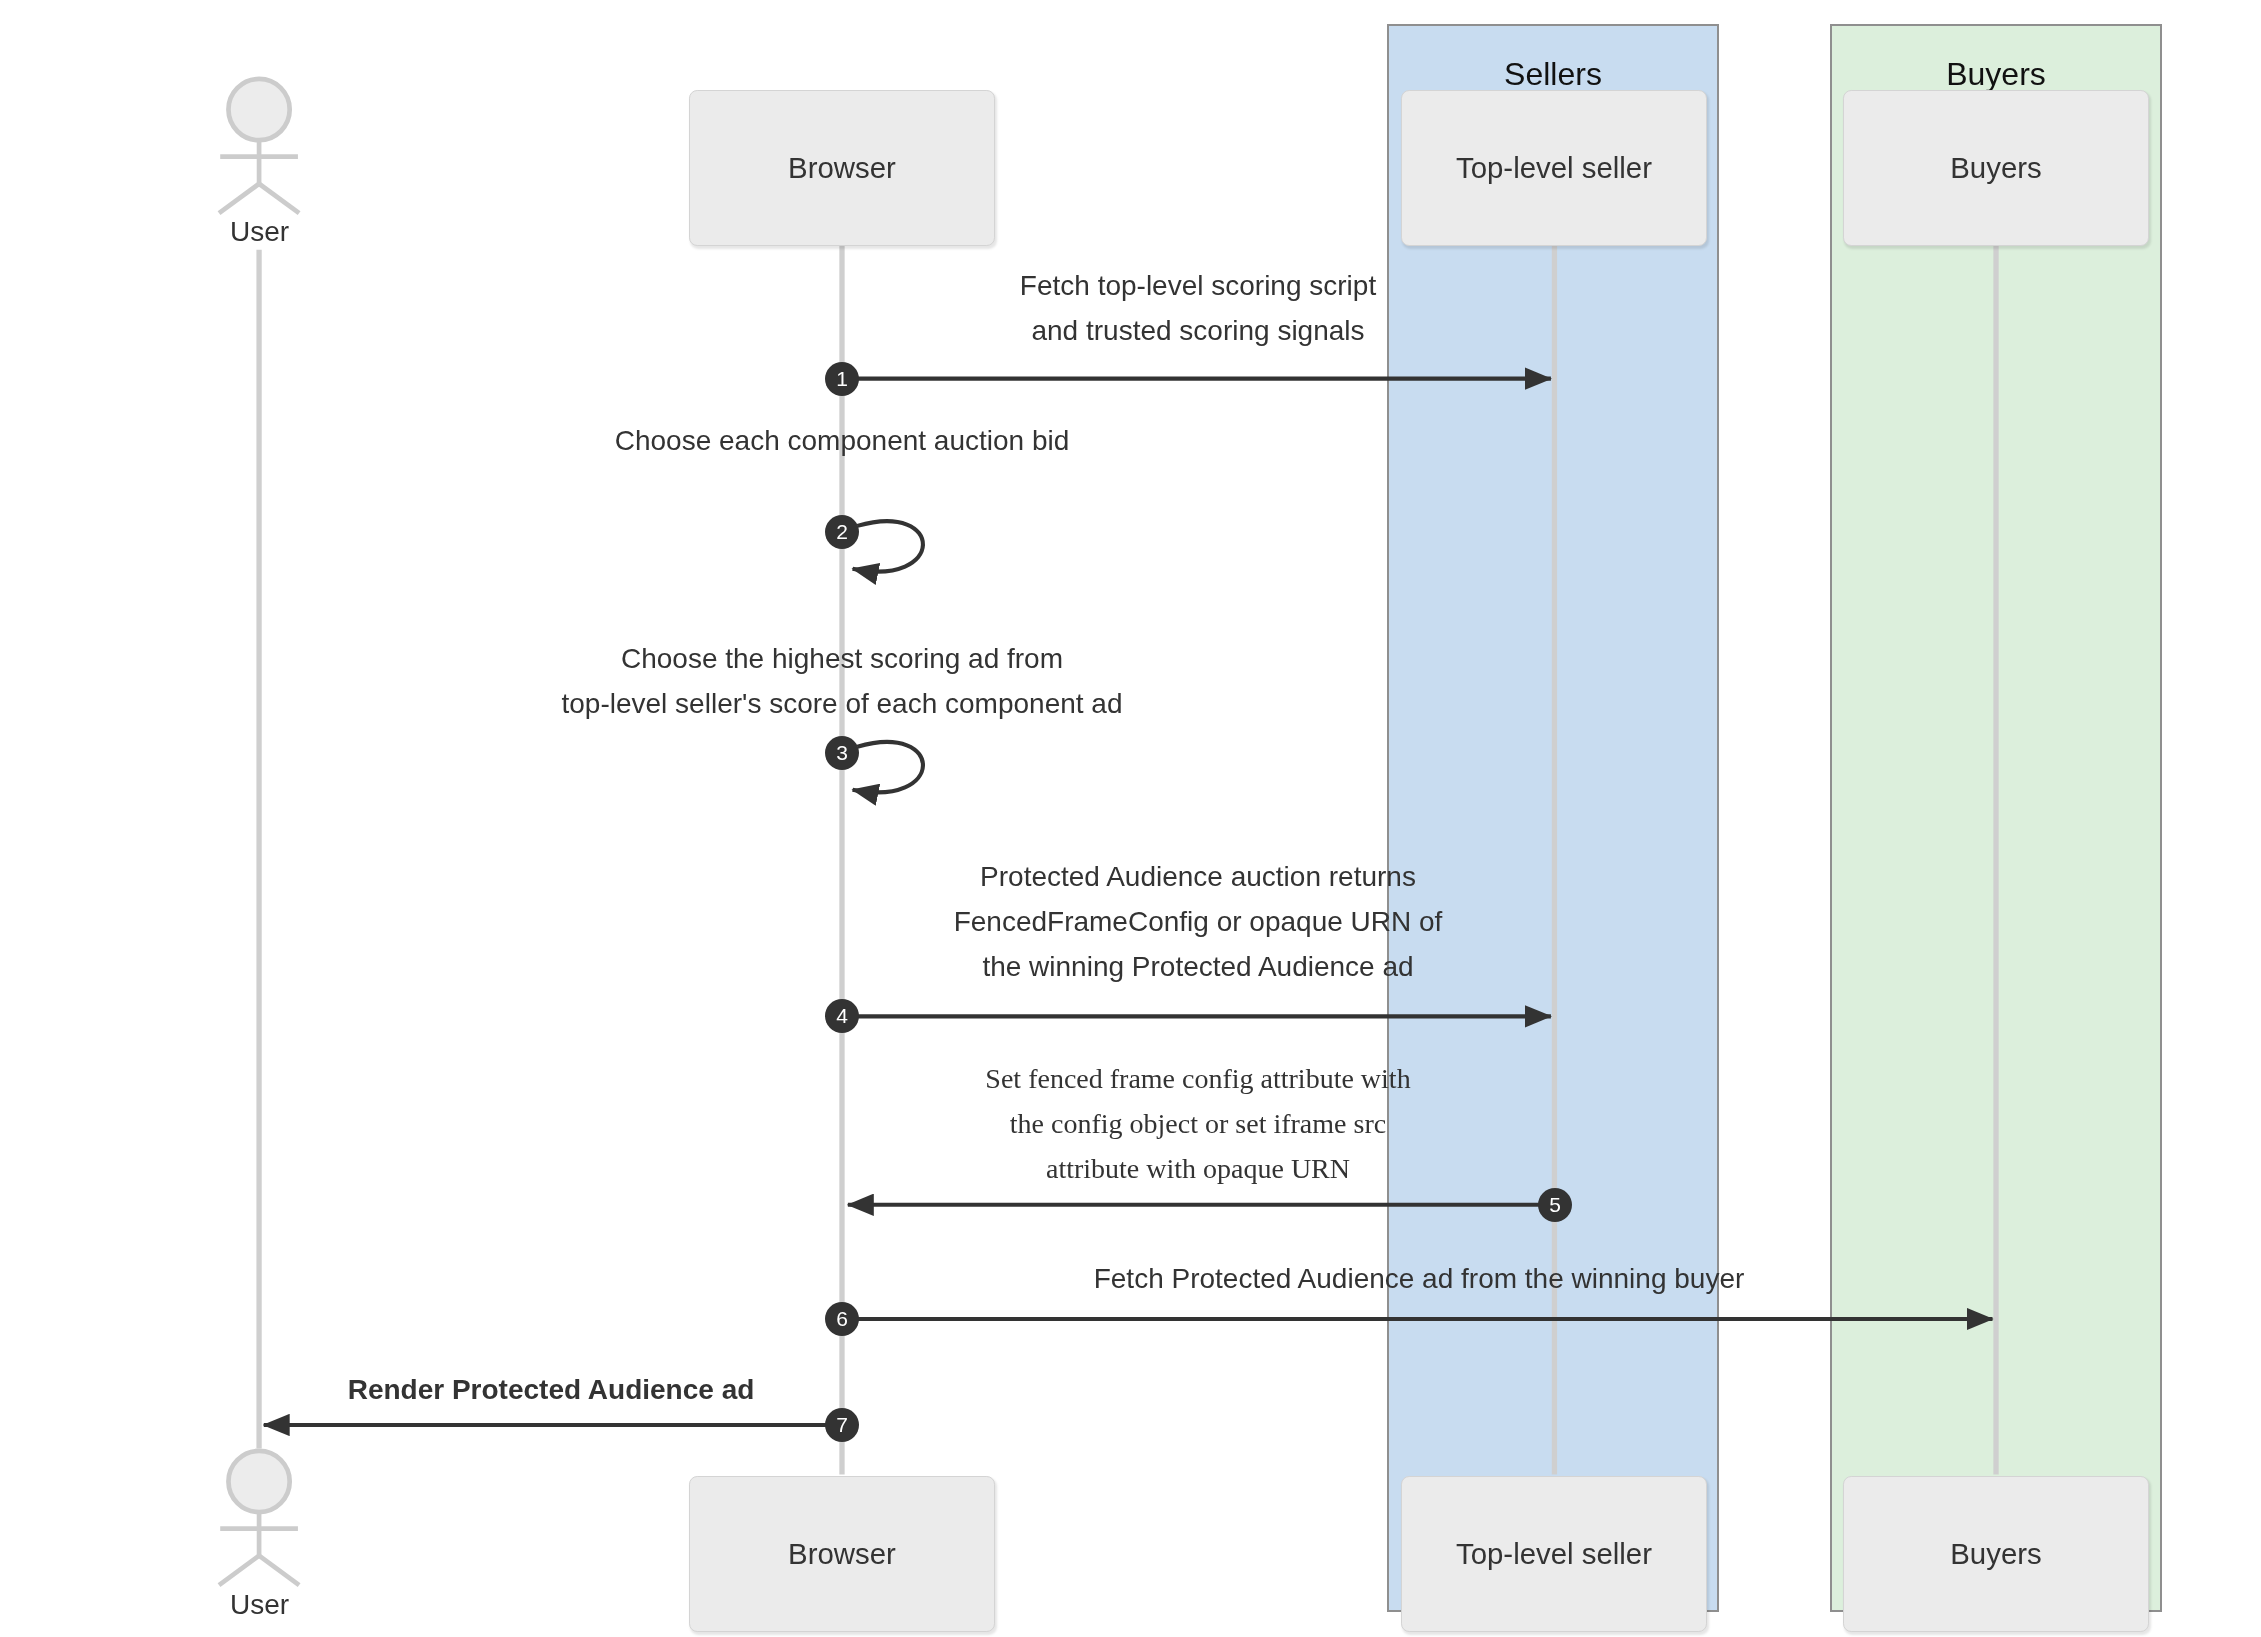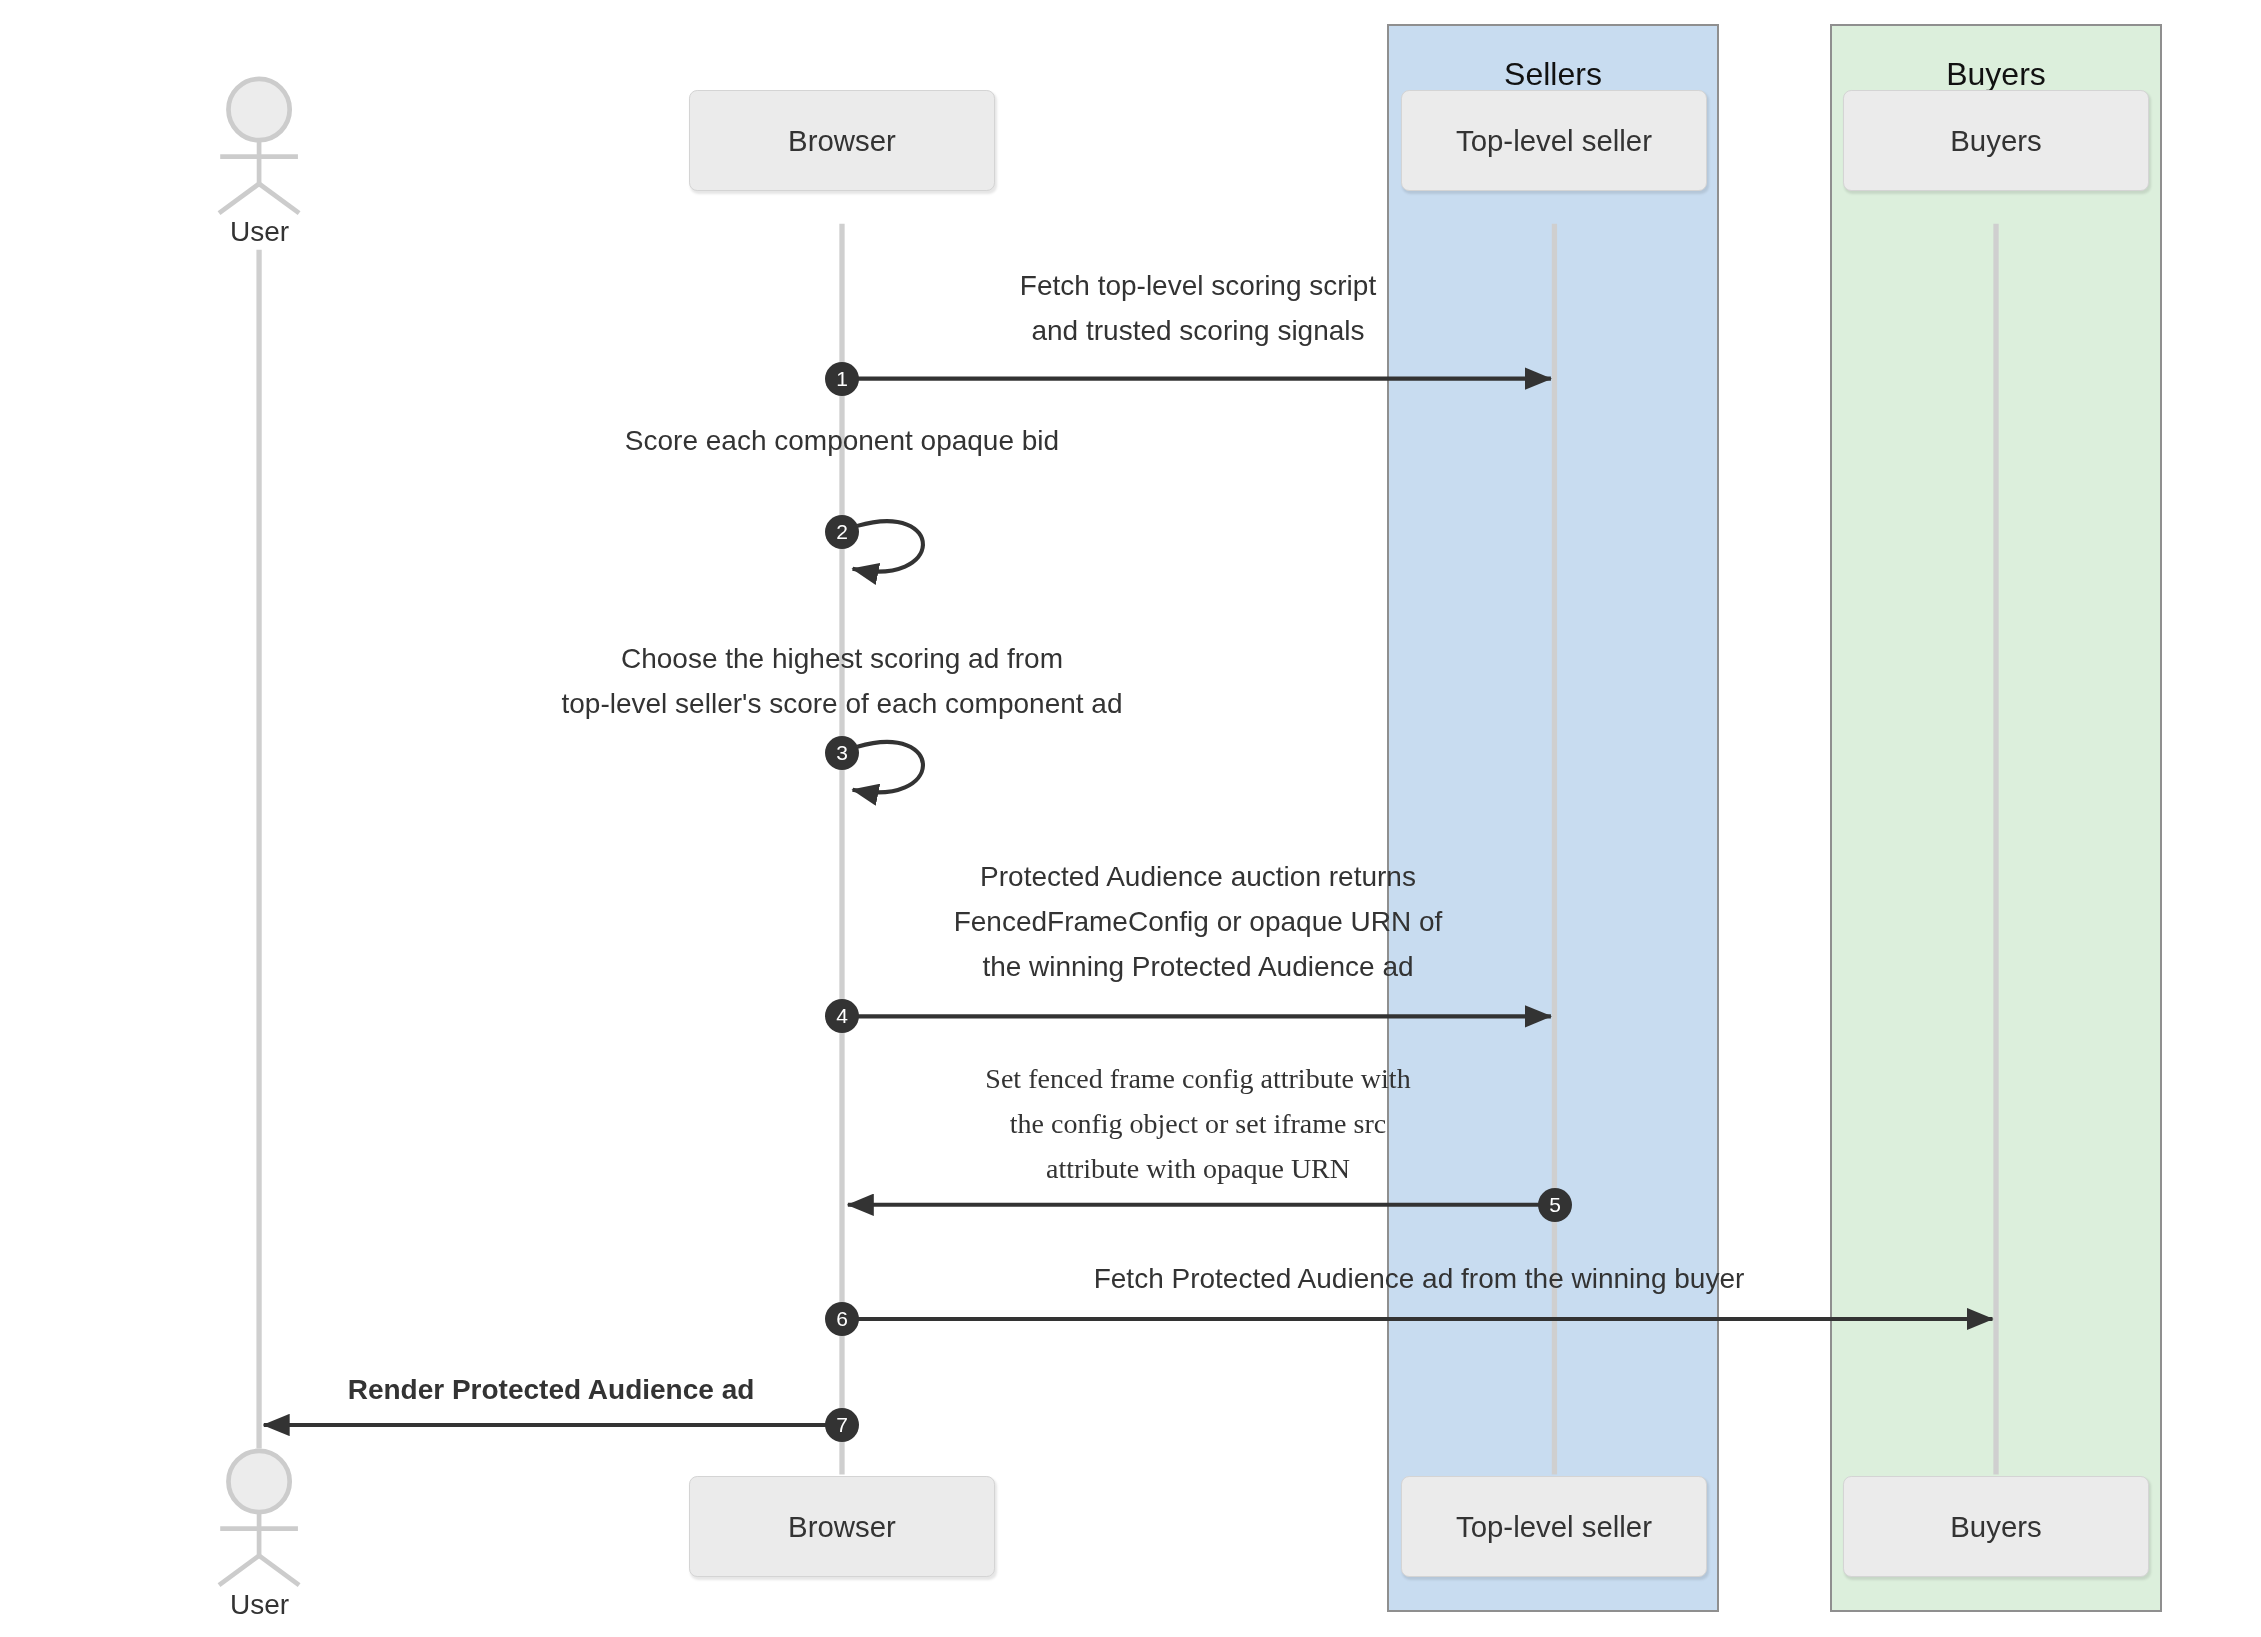--- a/index.html
+++ b/index.html
@@ -32,21 +32,21 @@
     white-space: nowrap;
   }
 
   
   svg.overlay { position: absolute; left: 0; top: 0; }
 
   
   .pbox {
     position: absolute;
     width: 306px;
-    height: 101px;
+    height: 156px;
     background: #ebebeb;
     border: 1.8px solid #d4d4d4;
     border-radius: 8.2px;
     box-sizing: border-box;
     display: flex;
     align-items: center;
     justify-content: center;
     font-size: 29.4px;
     color: #333333;
     box-shadow: 1.2px 2.4px 2.4px rgba(0,0,0,0.10);
@@ -168,21 +168,21 @@
     </div>
 
   <div class="actor-label" style="left:171px; top:216px;">User</div>
   <div class="actor-label" style="left:171px; top:1589px;">User</div>
 
   <div class="msg" style="left:1198px; top:263px;">
     <span>Fetch top-level scoring script</span>
     <span>and trusted scoring signals</span>
   </div>
   <div class="msg" style="left:842px; top:418px;">
-    <span>Score each component opaque bid</span>
+    <span>Choose each component auction bid</span>
   </div>
   <div class="msg" style="left:842px; top:636px;">
     <span>Choose the highest scoring ad from</span>
     <span>top-level seller's score of each component ad</span>
   </div>
   <div class="msg" style="left:1198px; top:854px;">
     <span>Protected Audience auction returns</span>
     <span>FencedFrameConfig or opaque URN of</span>
     <span>the winning Protected Audience ad</span>
   </div>

